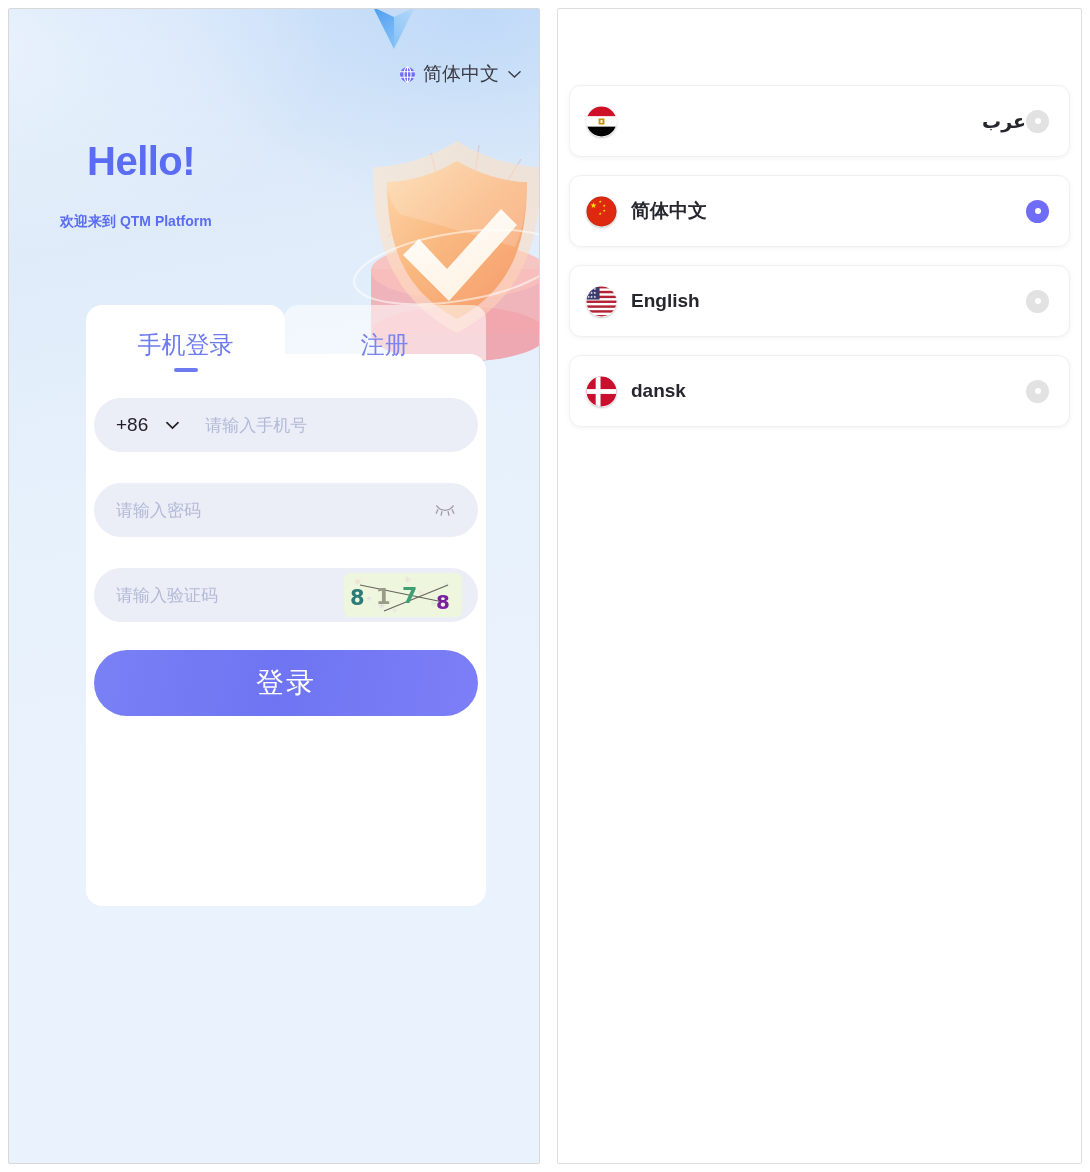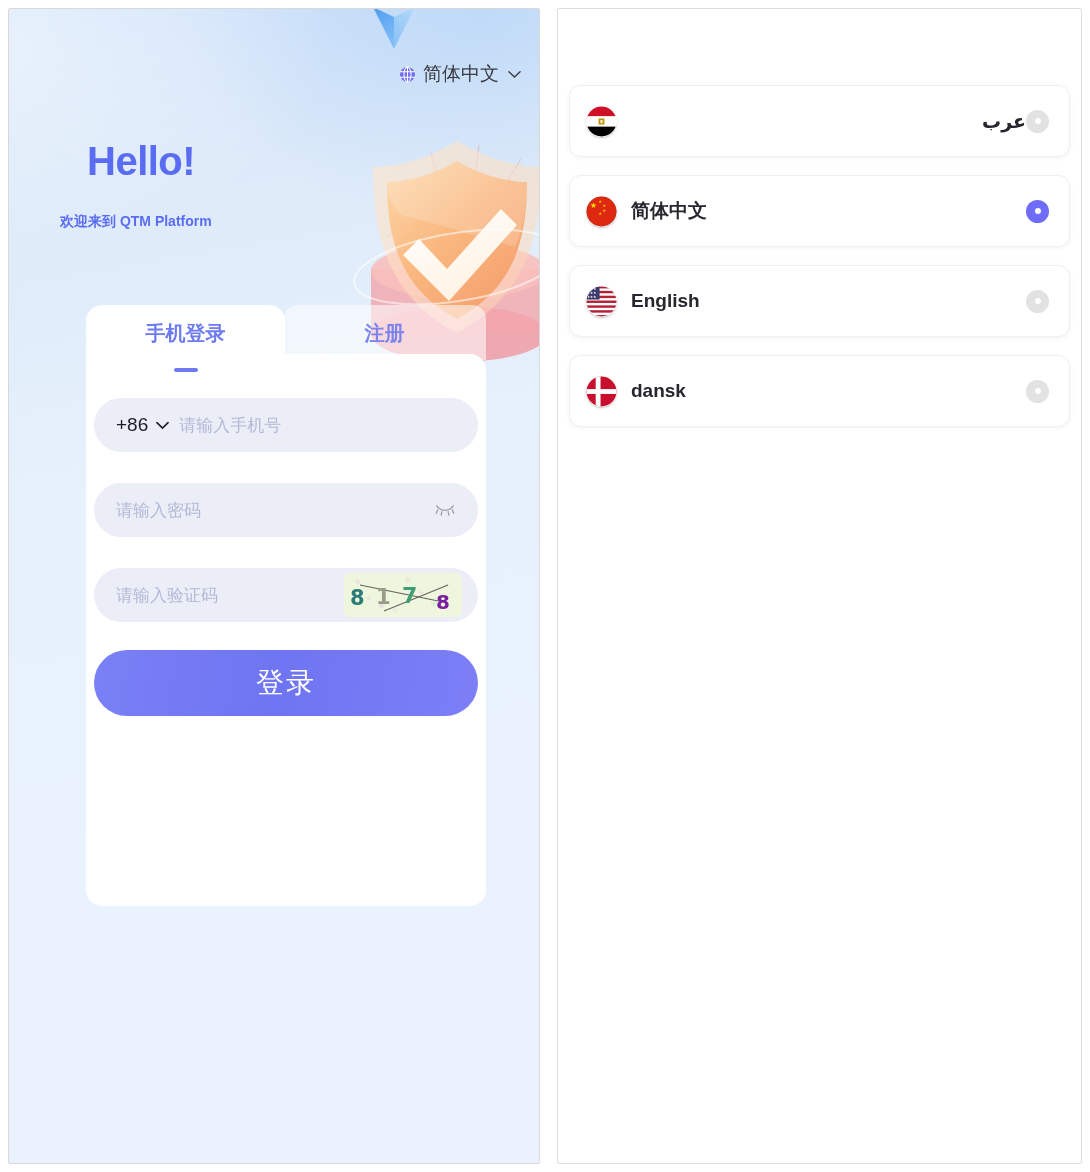--- a/index.html
+++ b/index.html
@@ -135,28 +135,27 @@
     position: absolute;
     left: 0; top: 0;
     width: 400px; height: 56px;
     display: flex;
     z-index: 2;
   }
   .tab {
     width: 199px;
     height: 56px;
     display: flex;
-    align-items: center;
+    align-items: flex-end;
     justify-content: center;
-    font-size: 20px;
+    font-size: 24px;
     color: #7a83ee;
     cursor: pointer;
     position: relative;
     box-sizing: border-box;
-    font-weight: bold;
   }
   .tab.active { color: #6e7bf0; }
   .tab.active .tab-underline {
     position: absolute;
     bottom: -11px;
     left: 50%;
     transform: translateX(-50%);
     width: 24px;
     height: 4px;
     border-radius: 2px;
@@ -183,29 +182,29 @@
     padding: 0 22px;
   }
   .f1 { top: 44px; }
   .f2 { top: 129px; }
   .f3 { top: 214px; }
   .cc {
     font-size: 19px;
     color: #1f1f24;
     display: flex;
     align-items: center;
-    gap: 8px;
+    gap: 18px;
     cursor: pointer;
     white-space: nowrap;
   }
   .cc svg { width: 13px; height: 9px; }
   .ph {
     font-size: 17px;
     color: #b3bad8;
-    margin-left: 10px;
+    margin-left: 26px;
     flex: 1;
   }
   .ph0 { margin-left: 0; }
   .eye-ic { width: 22px; height: 14px; cursor:pointer; flex:none;}
 
   .captcha {
     width: 118px;
     height: 44px;
     border-radius: 6px;
     flex: none;

